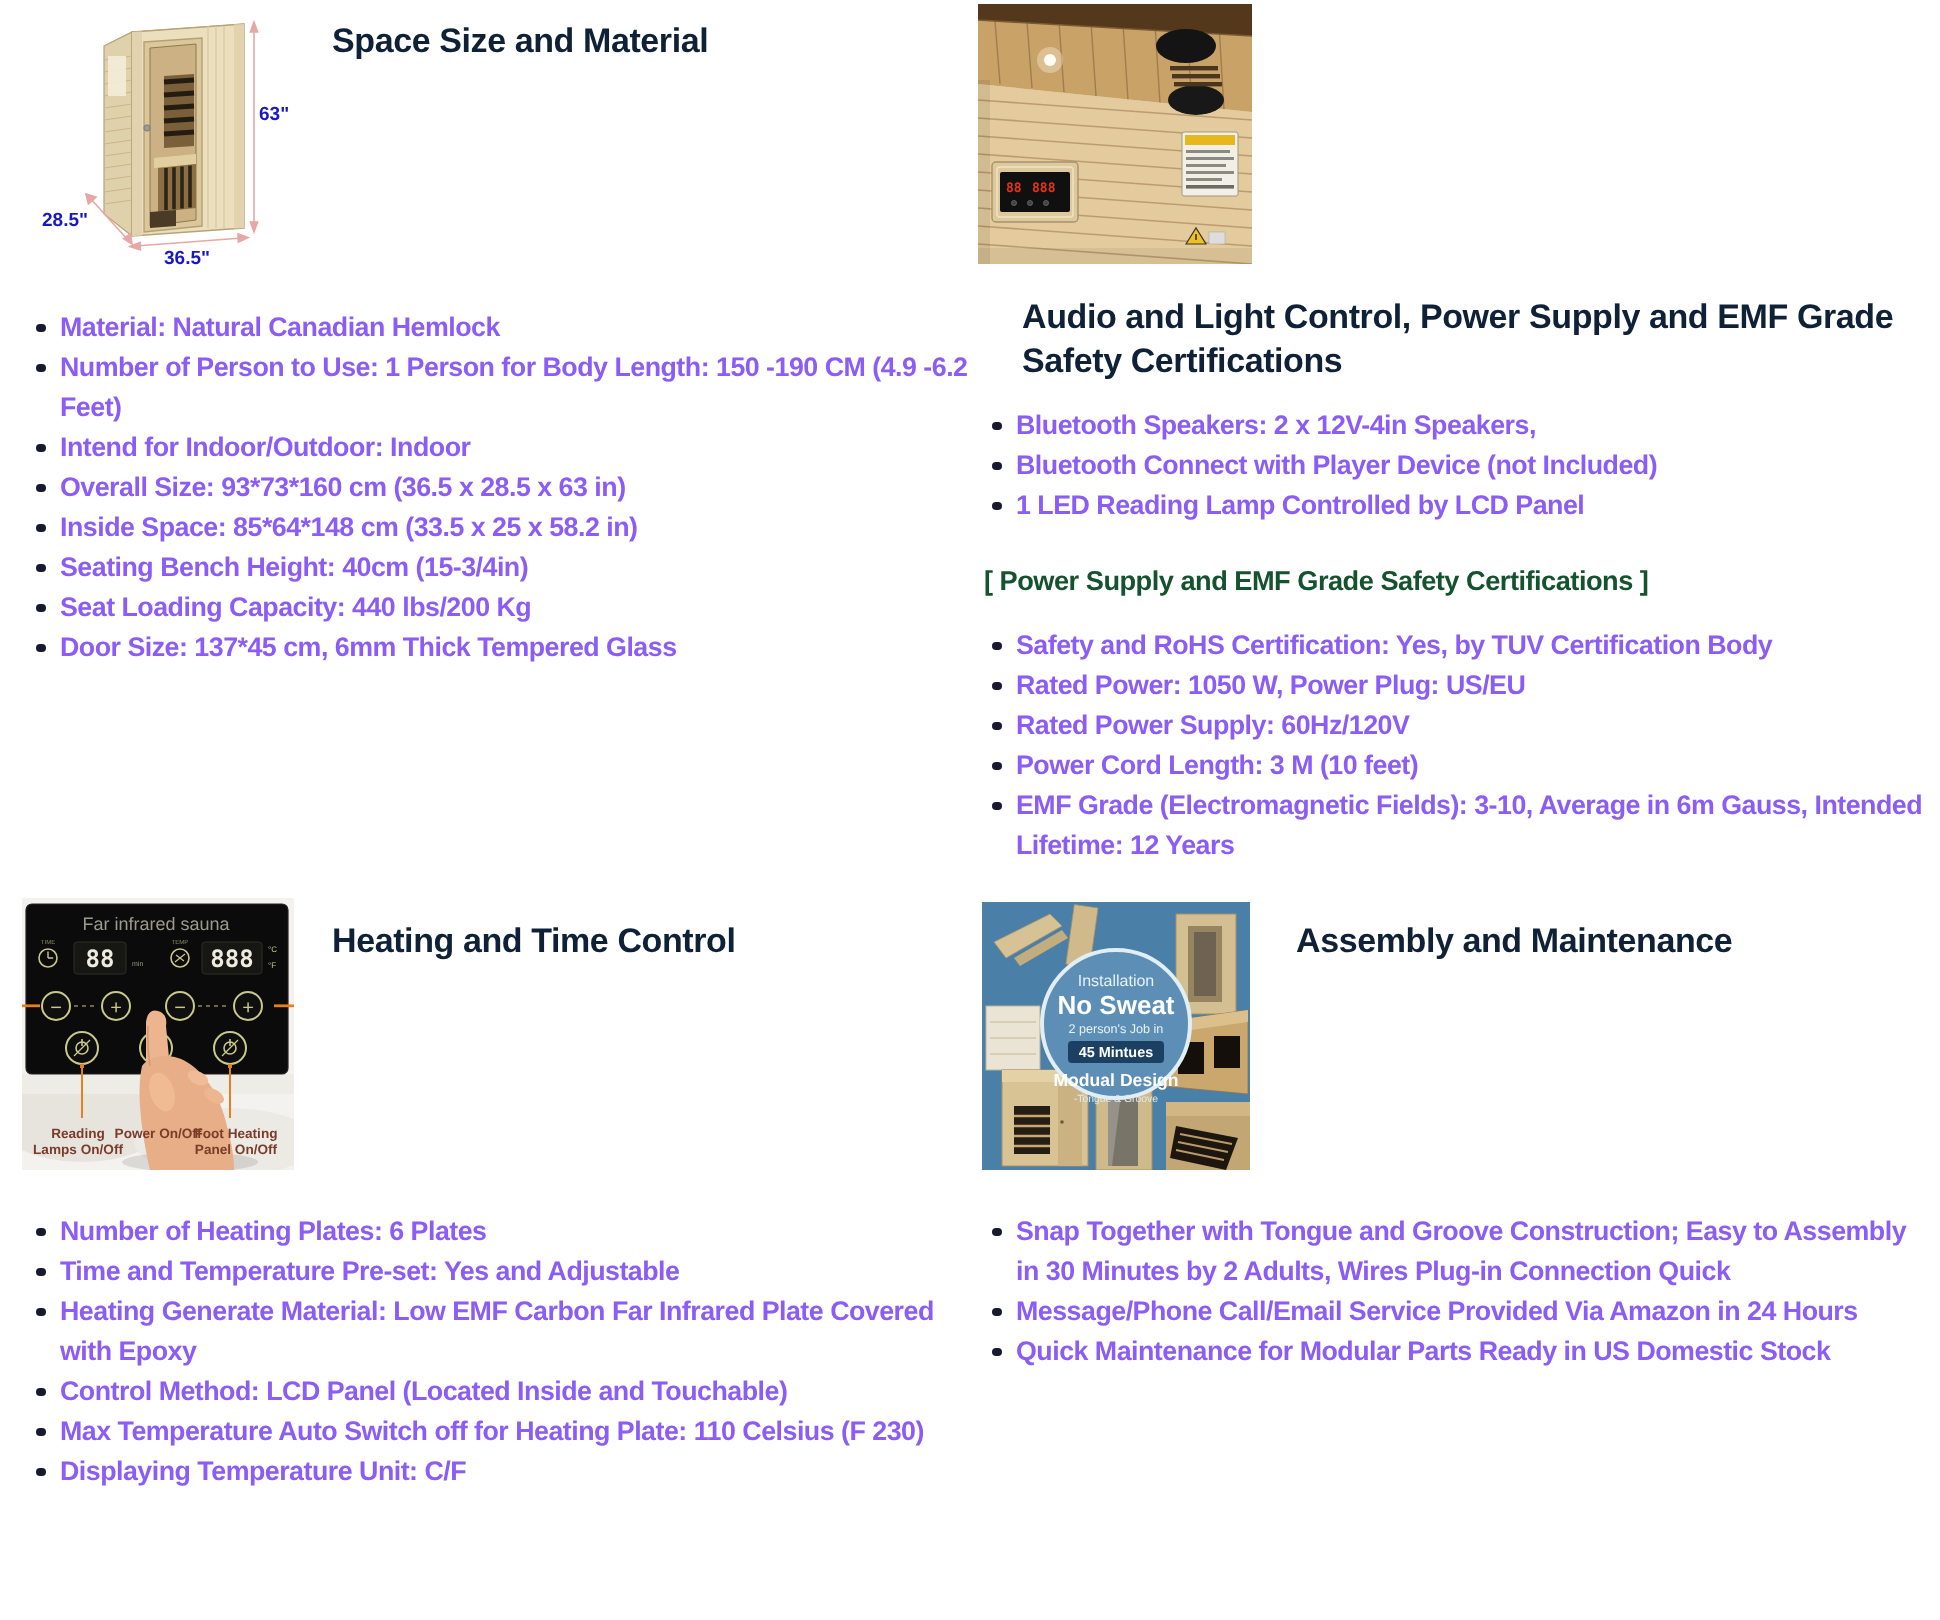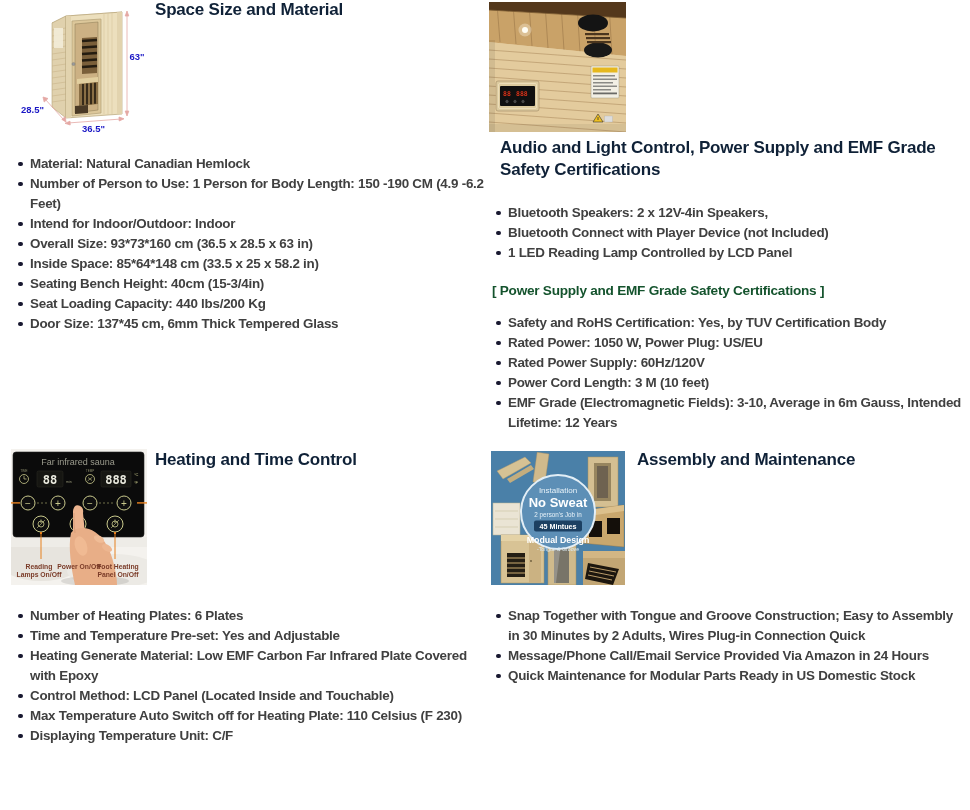--- a/index.html
+++ b/index.html
@@ -1,21 +1,21 @@
 <!DOCTYPE html>
 <html><head>
 <meta charset="utf-8">
 <style>
   html,body{margin:0;padding:0;background:#ffffff;}
   .canvas{position:relative;width:970px;height:810px;background:#ffffff;overflow:hidden;
           font-family:"Liberation Sans",sans-serif;}
-  .title{position:absolute;margin:0;font-size:17px;line-height:22px;font-weight:700;
+  .title{position:absolute;margin:11px;font-size:17px;line-height:22px;font-weight:700;
          color:#0f2137;letter-spacing:-0.2px;}
   .bullets{position:absolute;margin:0;padding:0;list-style:none;font-size:13.4px;line-height:20px;
-           font-weight:700;color:#404040;letter-spacing:-0.25px;}
+           font-weight:700;color:#8b5cf6;letter-spacing:-0.25px;}
   .bullets li{position:relative;padding-left:15px;}
   .bullets li::before{content:"";position:absolute;left:3px;top:7.5px;width:4.5px;height:4.5px;
            border-radius:50%;background:#181830;}
   .subhead{position:absolute;margin:0;font-size:13.6px;line-height:20px;font-weight:700;
            color:#14532d;letter-spacing:-0.25px;}
   .img{position:absolute;display:block;}
   svg text{font-family:"Liberation Sans",sans-serif;}
   .mono{font-family:"DejaVu Sans Mono",monospace;}
 </style>
 </head>

